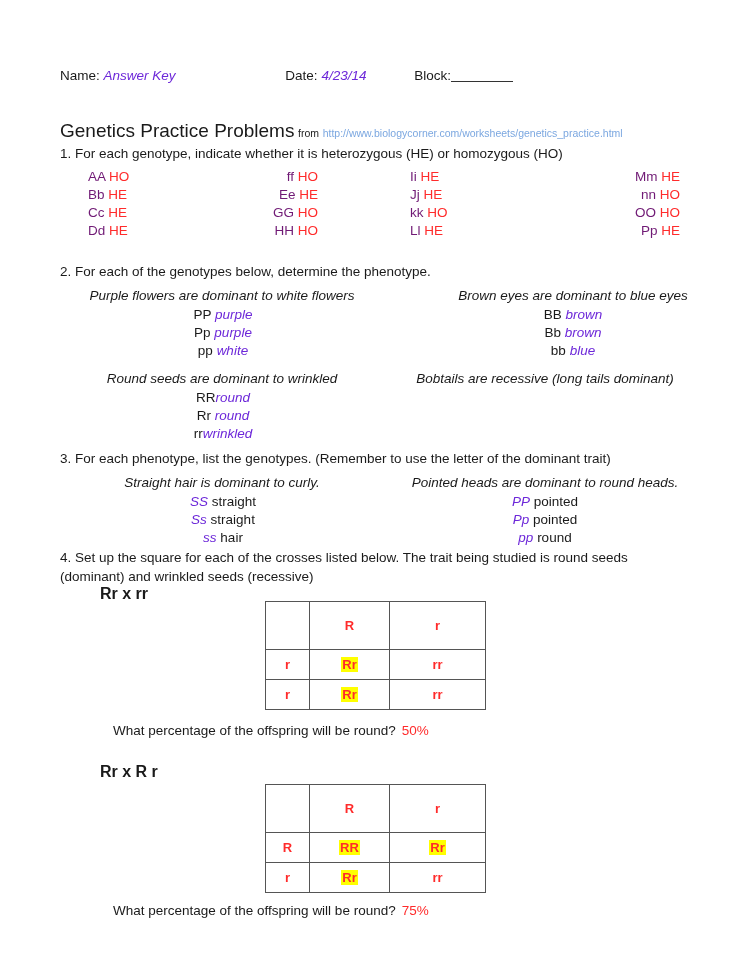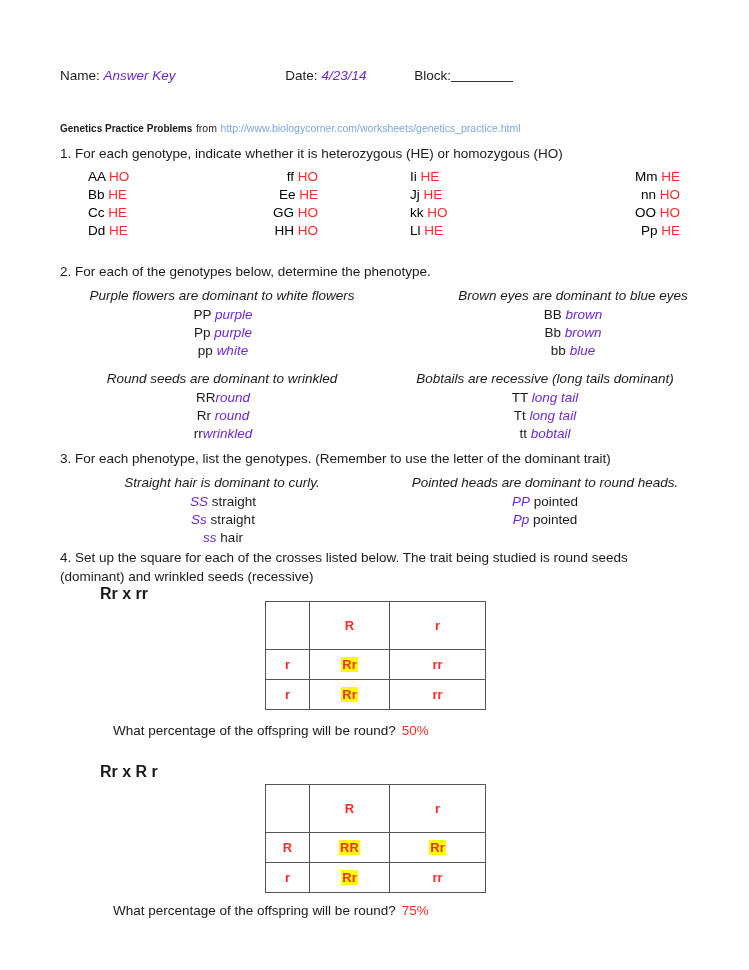--- a/index.html
+++ b/index.html
@@ -46,21 +46,21 @@
   }
 
   
   .title-line {
     position: absolute;
     left: 60px;
     top: 120px;
     font-size: 13px;
     white-space: nowrap;
   }
-  .title-main { font-weight: bold; font-size: 10px; }
+  .title-main { font-weight: normal; font-size: 19px; }
   .title-from { font-size: 10.5px; }
   .title-url { font-size: 10.5px; }
 
   
   .q {
     position: absolute;
     left: 60px;
     font-size: 13.5px;
     line-height: 19px;
   }
@@ -78,21 +78,21 @@
     display: grid;
     grid-template-columns: 150px 170px 160px 160px;
     font-size: 13.5px;
     line-height: 18px;
   }
   .q1-cell { white-space: nowrap; }
   .q1-col0 .q1-cell { text-align: left; padding-left: 28px; }
   .q1-col1 .q1-cell { text-align: right; padding-right: 62px; }
   .q1-col2 .q1-cell { text-align: left; padding-left: 30px; }
   .q1-col3 .q1-cell { text-align: right; padding-right: 20px; }
-  .q1-cell .gt { color: #000000; text-align: right; }
+  .q1-cell .gt { color: #701a75; text-align: right; }
   .q1-cell .an { color: #ff2b2b; }
 
   
   .pairblock {
     position: absolute;
     left: 60px;
     width: 640px;
     display: grid;
     grid-template-columns: 330px 310px;
     font-size: 13.5px;
@@ -236,44 +236,40 @@
     <div class="pb-col-left">
       <div class="pb-head">Round seeds are dominant to wrinkled</div>
       <div class="pb-rows">
         <div class="pb-row"><span>RR</span><span class="red">round</span></div>
         <div class="pb-row"><span>Rr </span><span class="red">round</span></div>
         <div class="pb-row"><span>rr</span><span class="red">wrinkled</span></div>
       </div>
     </div>
     <div class="pb-col-right">
       <div class="pb-head">Bobtails are recessive (long tails dominant)</div>
-      <div class="pb-rows">
-        <div class="pb-row"><span>TT </span><span class="red">long tail</span></div>
-        <div class="pb-row"><span>Tt </span><span class="red">long tail</span></div>
-        <div class="pb-row"><span>tt </span><span class="red">bobtail</span></div>
-      </div>
     </div>
   </div>
 
   <div class="q" id="q3">3. For each phenotype, list the genotypes. (Remember to use the letter of the dominant trait)</div>
 
   <div class="pairblock" id="q3-block">
     <div class="pb-col-left">
       <div class="pb-head">Straight hair is dominant to curly.</div>
       <div class="pb-rows">
         <div class="pb-row"><span class="red">SS</span><span> straight</span></div>
         <div class="pb-row"><span class="red">Ss</span><span> straight</span></div>
         <div class="pb-row"><span class="red">ss</span><span> hair</span></div>
       </div>
     </div>
     <div class="pb-col-right">
       <div class="pb-head">Pointed heads are dominant to round heads.</div>
       <div class="pb-rows">
         <div class="pb-row"><span class="red">PP</span><span> pointed</span></div>
         <div class="pb-row"><span class="red">Pp</span><span> pointed</span></div>
+        <div class="pb-row"><span class="red">pp</span><span> round</span></div>
       </div>
     </div>
   </div>
 
   <div class="q" id="q4">4. Set up the square for each of the crosses listed below. The trait being studied is round seeds (dominant) and wrinkled seeds (recessive)</div>
 
   <div class="cross-label" id="cross1-label">Rr x rr</div>
 
   <table class="punnett" id="punnett1">
     <colgroup>

